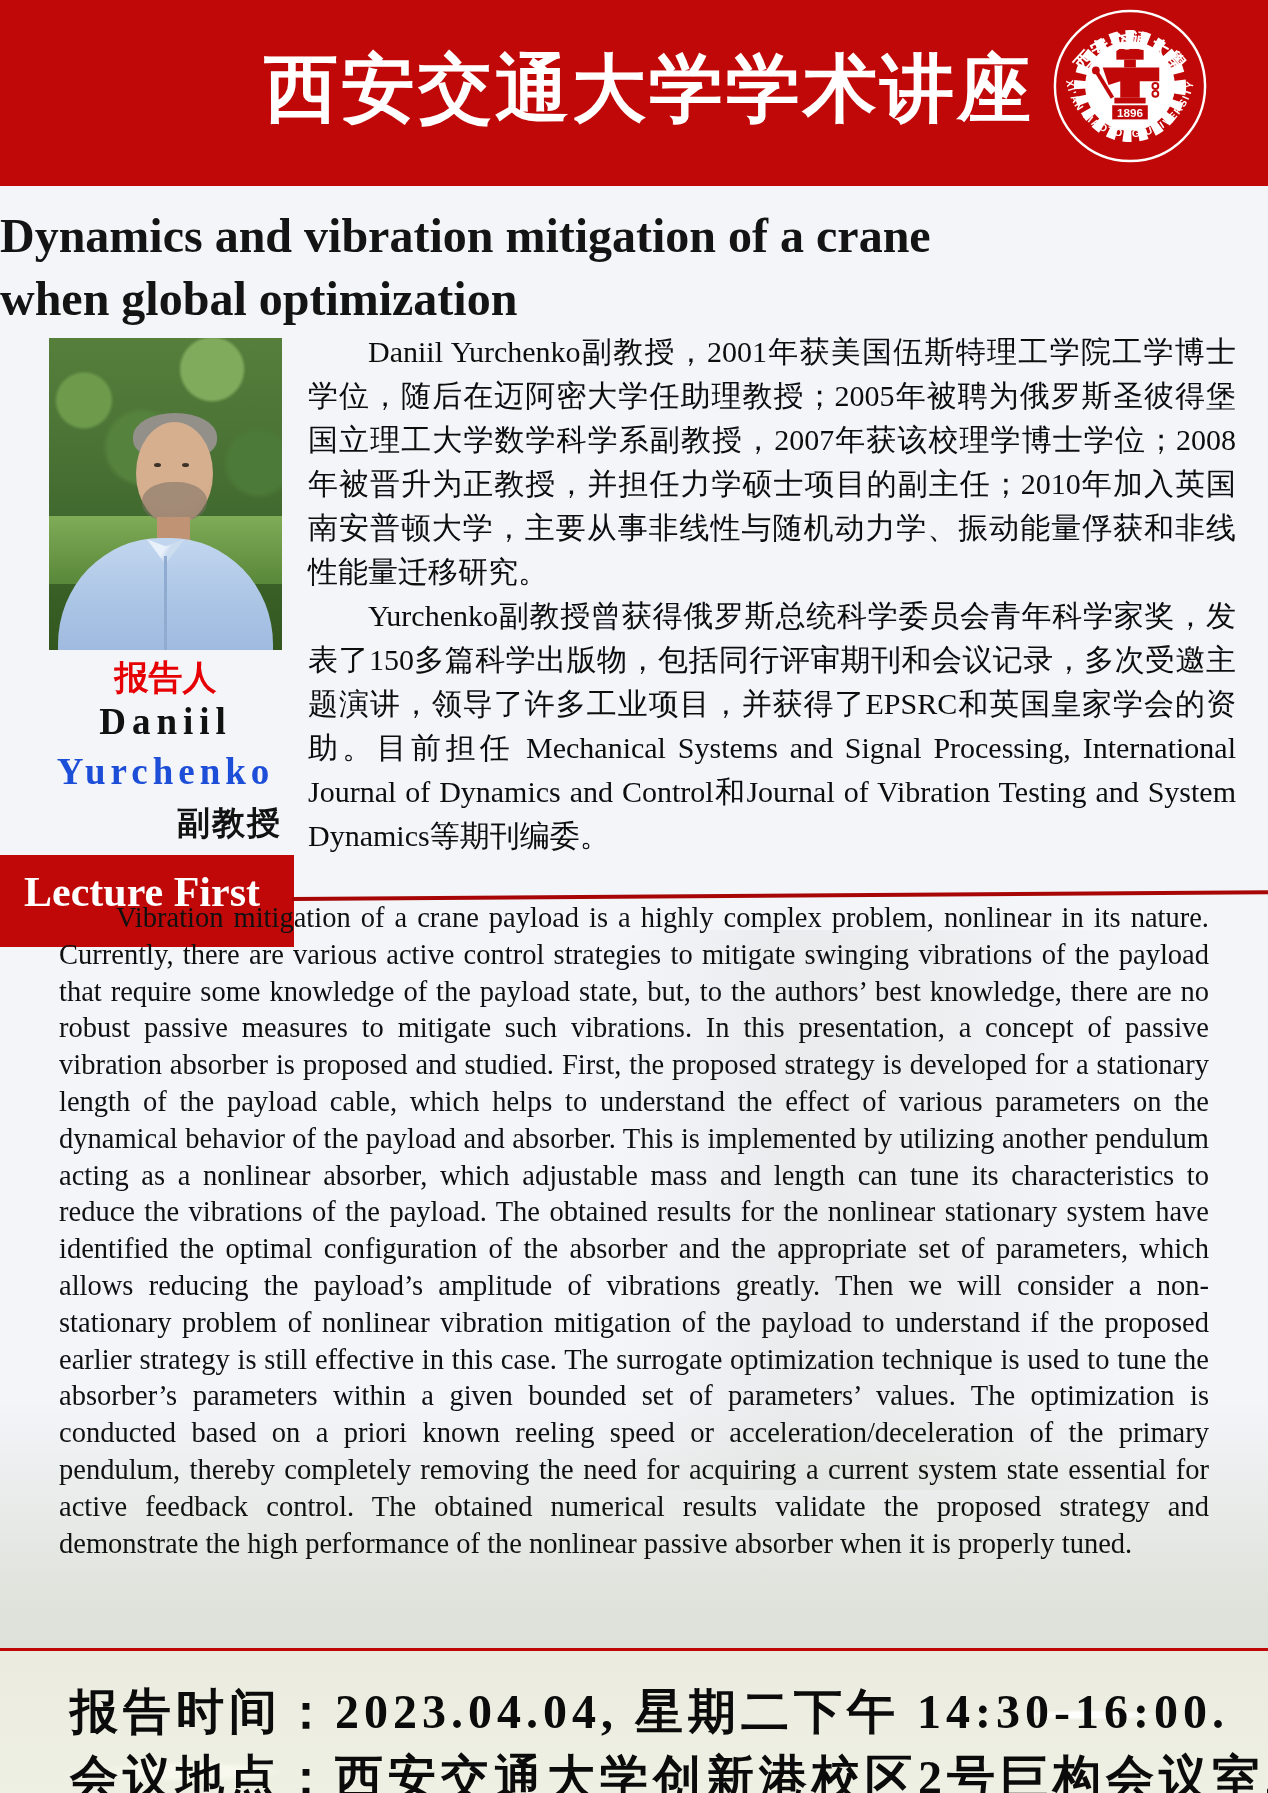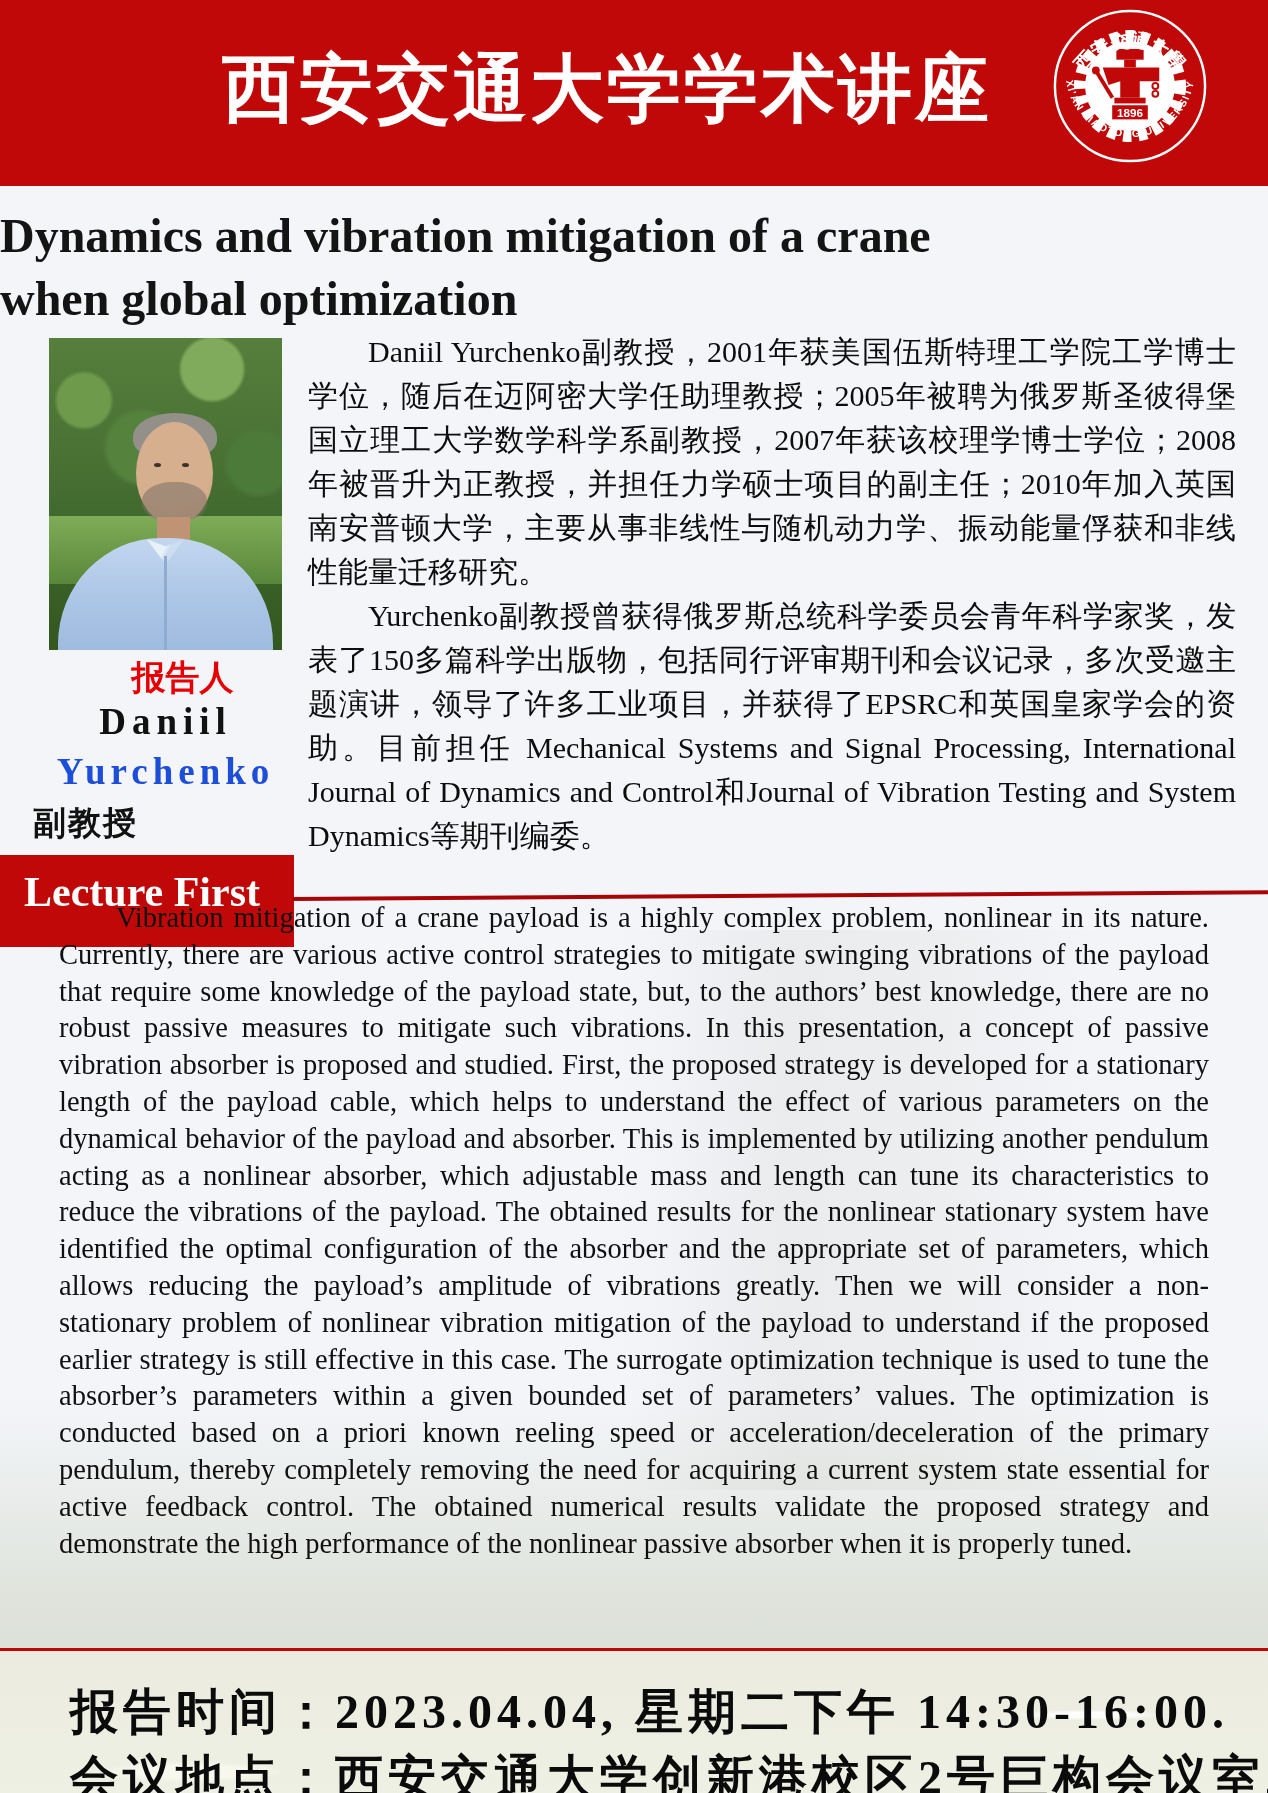--- a/index.html
+++ b/index.html
@@ -2,22 +2,22 @@
 <html><head>
 <meta charset="utf-8">
 <style>
   html,body{margin:0;padding:0;background:#888;}
   .page{position:relative;width:1268px;height:1793px;margin:0 auto;overflow:hidden;
         background:#f3f5f9;font-family:"Liberation Serif",serif;}
   .abs{position:absolute;}
 
   
   .header{left:0;top:0;width:1268px;height:186px;background:#c10808;}
-  .header-title{left:0;top:40px;width:1214px;text-align:center;color:#ffffff;
-    font-family:Liberation Sans, sans-serif;font-weight:bold;font-size:74px;letter-spacing:3px;}
+  .header-title{left:12px;top:40px;width:1214px;text-align:center;color:#ffffff;
+    font-family:Liberation Sans, sans-serif;font-weight:bold;font-size:74px;letter-spacing:3px;padding-left:30px;}
   .logo{left:1052px;top:8px;width:156px;height:156px;}
 
   
   .lec-title{left:0;top:204px;width:1268px;text-align:left;color:#141414;
     font-weight:bold;font-size:48px;line-height:63px;}
 
   
   .photo{left:49px;top:338px;width:233px;height:312px;overflow:hidden;
     background:
       radial-gradient(circle at 15% 20%, #6d9a4b 0 26px, rgba(0,0,0,0) 30px),
@@ -36,27 +36,27 @@
   .eye.l{left:45%;top:40%;} .eye.r{left:57%;top:40%;}
   .neck{left:46.5%;top:57.5%;width:14%;height:9%;background:#c09374;}
   .shirt{left:4%;top:64%;width:92%;height:40%;
     border-radius:48% 48% 0 0 / 85% 85% 0 0;
     background:linear-gradient(180deg,#c2d6ef 0%,#aac4e5 55%,#9cb8dd 100%);}
   .collar{left:42%;top:64.5%;width:16%;height:8%;
     background:linear-gradient(120deg,#e8f0fa 45%,#cdddf0 55%);
     clip-path:polygon(0 0,50% 100%,100% 0,50% 28%);}
   .placket{left:49.4%;top:70%;width:3px;height:30%;background:#8fabd0;}
 
-  .role{left:66px;top:655px;width:233px;text-align:center;color:#e60004;
+  .role{left:49px;top:655px;width:233px;text-align:center;color:#e60004;
     font-family:Liberation Mono, monospace;font-weight:bold;font-size:34px;}
   .name1{left:29px;top:700px;width:273px;text-align:center;color:#111;
     font-weight:bold;font-size:37px;letter-spacing:6px;}
   .name2{left:29px;top:750px;width:273px;text-align:center;color:#1d4ed8;
     font-weight:bold;font-size:37px;letter-spacing:5px;}
-  .cn-title{left:33px;top:801px;width:233px;text-align:left;color:#121212;
+  .cn-title{left:49px;top:801px;width:233px;text-align:right;color:#121212;
     font-family:"Liberation Sans",sans-serif;font-weight:bold;font-size:33px;letter-spacing:2px;}
 
   
   .bio{left:308px;top:330px;width:928px;color:#0d0d0d;
     font-size:30px;line-height:44px;text-align:justify;}
   .bio p{margin:0;text-indent:2em;}
 
   
   .brief-box{left:0;top:855px;width:294px;height:92px;background:#c10808;}
   .brief-label{left:24px;top:868px;color:#fff;font-weight:bold;font-size:42px;}

